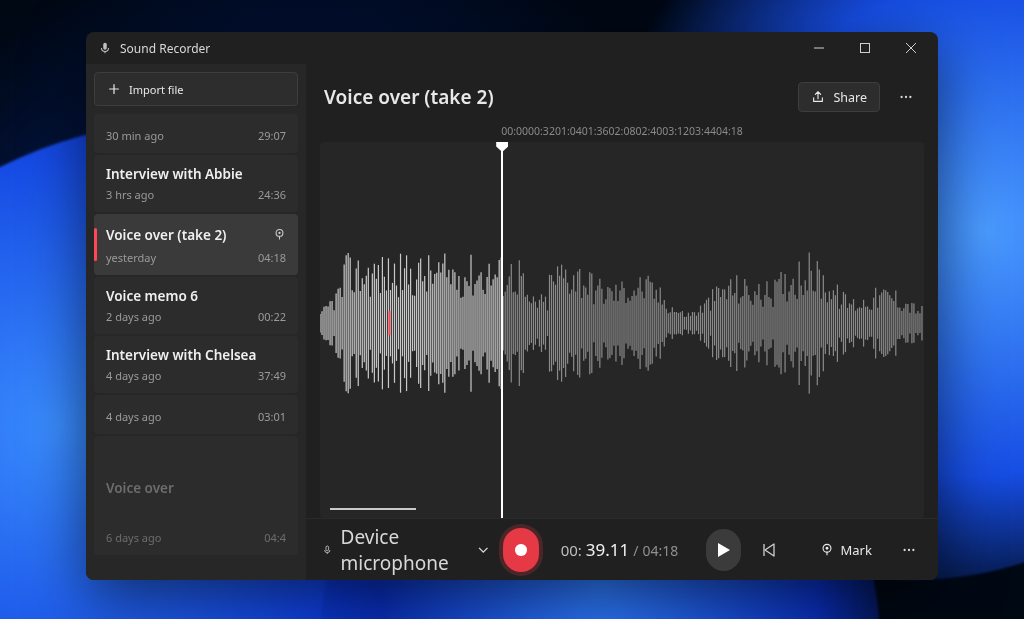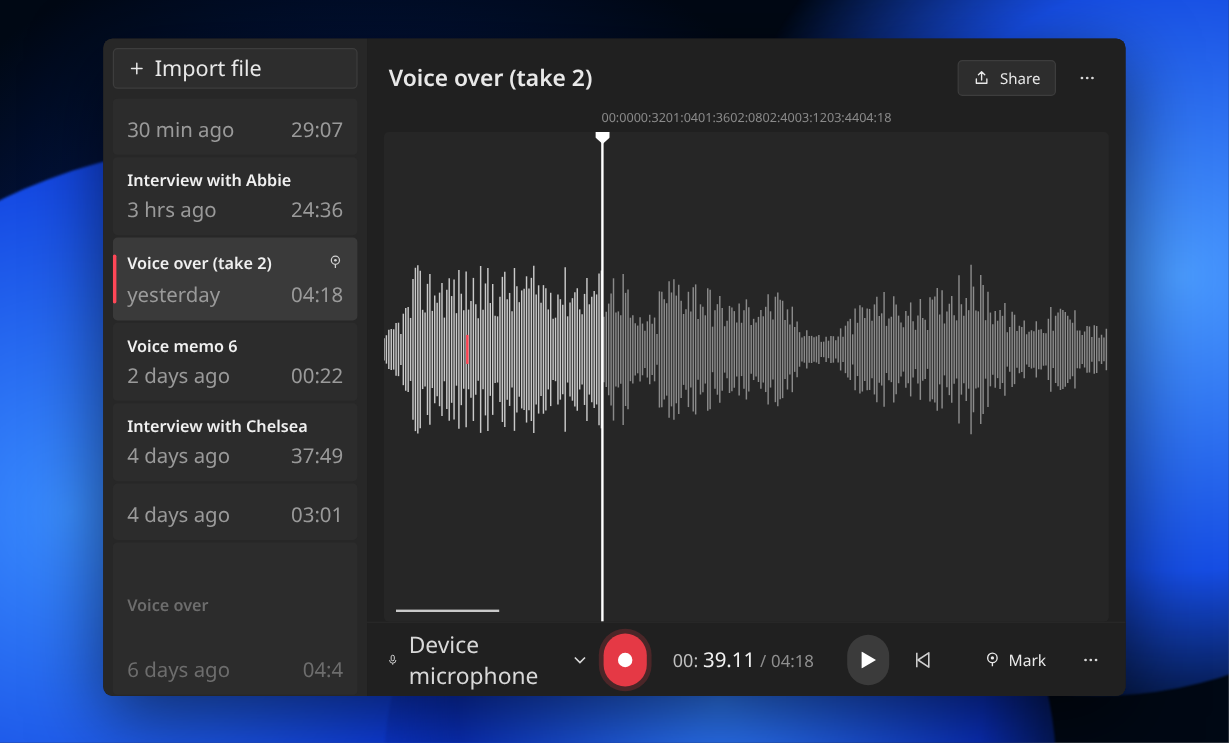--- a/index.html
+++ b/index.html
@@ -22,32 +22,32 @@
   
   .titlebar { height: 32px; display: flex; align-items: center; padding: 0 4px 0 12px; font-size: 12px; color: #d8d8d8; }
   .titlebar .appicon { width: 14px; height: 14px; margin-right: 8px; display:flex; align-items:center; justify-content:center;}
   .titlebar .spacer { flex: 1; }
   .winbtn { width: 46px; height: 32px; display:flex; align-items:center; justify-content:center; color:#cfcfcf; }
 
   .body { flex:1; display:flex; min-height:0; }
 
   
   .sidebar { width: 220px; background:#272727; display:flex; flex-direction:column; padding: 8px 8px 0 8px; gap:8px; }
-  .importbtn { height: 34px; border:1px solid #3d3d3d; border-radius:4px; background:#2d2d2d; display:flex; align-items:center; gap:8px; padding:0 12px; font-size:18px; color:#e8e8e8; }
+  .importbtn { height: 34px; border:1px solid #3d3d3d; border-radius:4px; background:#2d2d2d; display:flex; align-items:center; gap:8px; padding:0 12px; font-size:11px; color:#e8e8e8; }
   .importbtn svg { width:14px; height:14px; }
 
   .list { flex:1; overflow:hidden; display:flex; flex-direction:column; gap:2px; position:relative; }
   .list::after { content:""; position:absolute; right:-4px; top:6px; width:3px; height:110px; background:#555; border-radius:2px; }
   .item { background:#2c2c2c; border-radius:4px; padding:10px 12px 10px 12px; position:relative; }
   .item.selected { background:#3a3a3a; }
   .item.selected::before { content:""; position:absolute; left:0; top:14px; bottom:14px; width:3px; background:#ff4757; border-radius:2px; }
   .item .row1 { display:flex; align-items:center; justify-content:space-between; gap:6px; }
   .item .title { font-size:13.5px; font-weight:600; color:#f0f0f0; white-space:nowrap; overflow:hidden; text-overflow:ellipsis; }
   .item .marker { color:#bdbdbd; }
-  .item .row2 { display:flex; align-items:baseline; justify-content:space-between; margin-top:4px; font-size:17px; color:#9a9a9a; }
+  .item .row2 { display:flex; align-items:baseline; justify-content:space-between; margin-top:4px; font-size:11px; color:#9a9a9a; }
   .item.faded .title, .item.faded .row2 { color:#6d6d6d;margin-top:33px; }
 
   
   .main { flex:1; display:flex; flex-direction:column; background:#202020; min-width:0; }
   .header { display:flex; align-items:center; padding: 18px 16px 6px 18px; gap:10px; }
   .header h1 { font-size:19px; font-weight:600; flex:1; }
   .sharebtn { height:30px; border:1px solid #3d3d3d; background:#2d2d2d; border-radius:4px; display:flex; align-items:center; gap:8px; padding:0 12px; font-size:12.5px; }
   .iconbtn { width:32px; height:30px; display:flex; align-items:center; justify-content:center; border-radius:4px; color:#d8d8d8; }
 
   .ruler { display:flex; padding: 6px 18px 0 18px; font-size:10.5px; color:#8a8a8a; justify-content:center; }
@@ -80,20 +80,47 @@
 </style>
 </head>
 <body>
 
 <div class="swirl s1"></div>
 <div class="swirl s2"></div>
 <div class="swirl s3"></div>
 
 <div class="window">
 
+  <div class="titlebar">
+    <span class="appicon">
+      <svg viewBox="0 0 16 16">
+          <rect x="6" y="2" width="4" height="8" rx="2" fill="#bfbfbf"></rect>
+          <path d="M4 8a4 4 0 0 0 8 0" stroke="#bfbfbf" stroke-width="1.2" fill="none"></path>
+          <line x1="8" y1="12" x2="8" y2="14" stroke="#bfbfbf" stroke-width="1.2"></line>
+        </svg>
+    </span>
+    <span>Sound Recorder</span>
+    <span class="spacer"></span>
+    <div class="winbtn">
+        <svg width="10" height="10">
+          <line x1="0" y1="5" x2="10" y2="5" stroke="currentColor" stroke-width="1"></line>
+        </svg>
+      </div>
+    <div class="winbtn">
+        <svg width="10" height="10">
+          <rect x="0.5" y="0.5" width="9" height="9" fill="none" stroke="currentColor" stroke-width="1"></rect>
+        </svg>
+      </div>
+    <div class="winbtn close">
+        <svg width="10" height="10">
+          <line x1="0" y1="0" x2="10" y2="10" stroke="currentColor" stroke-width="1"></line>
+          <line x1="10" y1="0" x2="0" y2="10" stroke="currentColor" stroke-width="1"></line>
+        </svg>
+      </div>
+  </div>
 
   <div class="body">
 
     <aside class="sidebar">
       <div class="importbtn">
         <svg viewBox="0 0 16 16">
             <path d="M8 3v10M3 8h10" stroke="#e8e8e8" stroke-width="1.4" stroke-linecap="round"></path>
           </svg>
         <span>Import file</span>
       </div>

